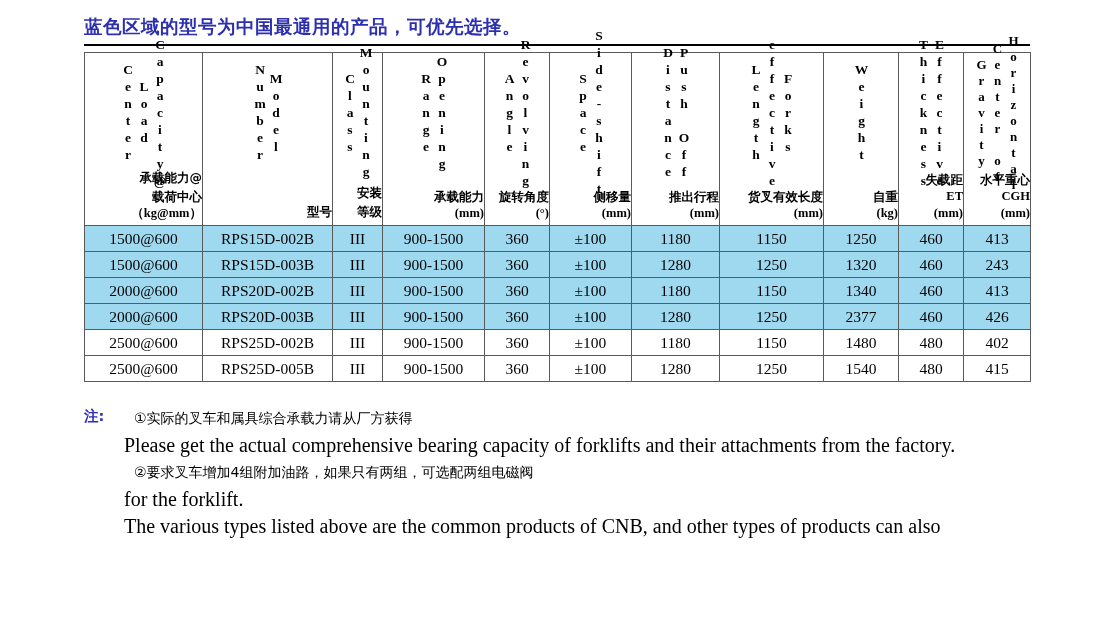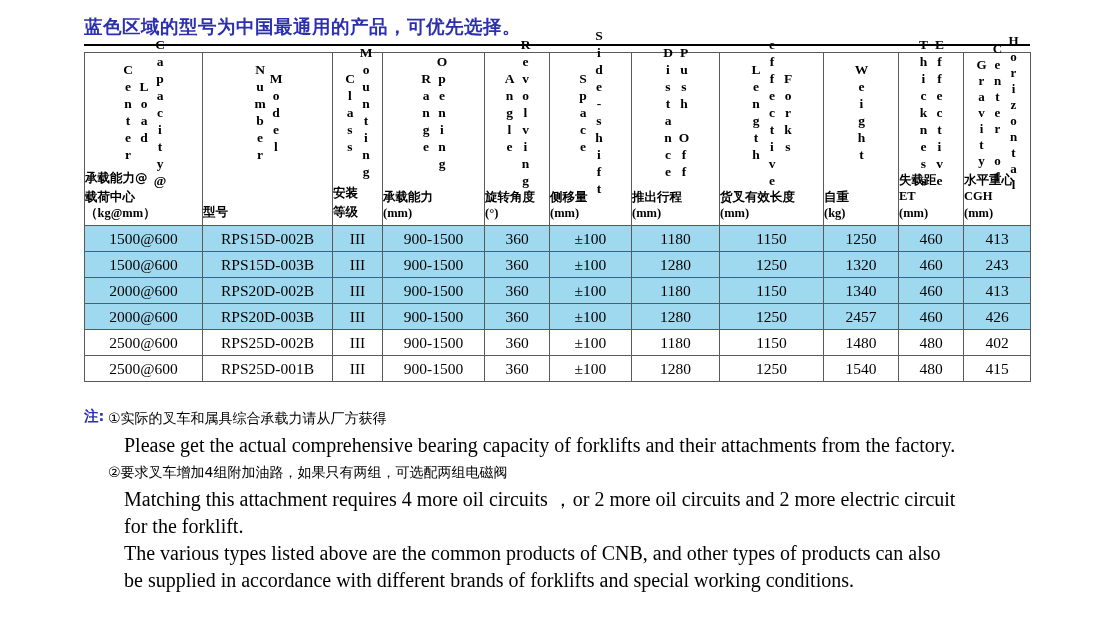--- a/index.html
+++ b/index.html
@@ -100,21 +100,21 @@
     font-family: "Liberation Serif", serif;
     font-size: 12.5px;
     line-height: 15px;
     margin-top: 2px;
   }
   .hc-bottom {
     position: absolute;
     left: 0;
     right: 0;
     bottom: 4px;
-    text-align: left;
+    text-align: right;
   }
   td.data {
     height: 25px;
     font-family: "Liberation Serif", serif;
     font-size: 15.5px;
     color: #000000;
     white-space: nowrap;
   }
   tr.hl td.data {
     background: #9fd9f0;
@@ -146,21 +146,21 @@
     white-space: nowrap;
   }
   .note-cn {
     font-family: "DejaVu Sans", sans-serif;
     font-size: 14px;
   }
   .note-en {
     font-family: "Liberation Serif", serif;
     font-size: 20px;
   }
-  .ind1 { margin-left: 24px; }
+  .ind1 { margin-left: 50px; }
   .ind2 { margin-left: 40px; }
 </style>
 </head>
 <body>
 
 <div class="page">
 
   <div class="heading">蓝色区域的型号为中国最通用的产品，可优先选择。</div>
   <div class="rule-top"></div>
 
@@ -338,58 +338,56 @@
         </tr>
         <tr class="hl">
           <td class="data">2000@600</td>
           <td class="data">RPS20D-003B</td>
           <td class="data">III</td>
           <td class="data">900-1500</td>
           <td class="data">360</td>
           <td class="data pm">±100</td>
           <td class="data">1280</td>
           <td class="data">1250</td>
-          <td class="data">2457</td>
+          <td class="data">2377</td>
           <td class="data">460</td>
           <td class="data">426</td>
         </tr>
         <tr>
           <td class="data">2500@600</td>
           <td class="data">RPS25D-002B</td>
           <td class="data">III</td>
           <td class="data">900-1500</td>
           <td class="data">360</td>
           <td class="data pm">±100</td>
           <td class="data">1180</td>
           <td class="data">1150</td>
           <td class="data">1480</td>
           <td class="data">480</td>
           <td class="data">402</td>
         </tr>
         <tr>
           <td class="data">2500@600</td>
-          <td class="data">RPS25D-001B</td>
+          <td class="data">RPS25D-005B</td>
           <td class="data">III</td>
           <td class="data">900-1500</td>
           <td class="data">360</td>
           <td class="data pm">±100</td>
           <td class="data">1280</td>
           <td class="data">1250</td>
           <td class="data">1540</td>
           <td class="data">480</td>
           <td class="data">415</td>
         </tr>
       </tbody>
     </table>
   </div>
 
   <div class="notes">
     <div class="note-label">注:</div>
     <div class="note-line note-cn ind1">①实际的叉车和属具综合承载力请从厂方获得</div>
     <div class="note-line note-en ind2">Please get the actual comprehensive bearing capacity of forklifts and their attachments from the factory.</div>
     <div class="note-line note-cn ind1">②要求叉车增加4组附加油路，如果只有两组，可选配两组电磁阀</div>
-    <div class="note-line note-en ind2">Matching this attachment requires 4 more oil circuits ，or 2 more oil circuits and 2 more electric circuit</div>
     <div class="note-line note-en ind2">for the forklift.</div>
     <div class="note-line note-en ind2">The various types listed above are the common products of CNB, and other types of products can also</div>
-    <div class="note-line note-en ind2">be supplied in accordance with different brands of forklifts and special working conditions.</div>
   </div>
 
 </div>
 
 </body></html>

